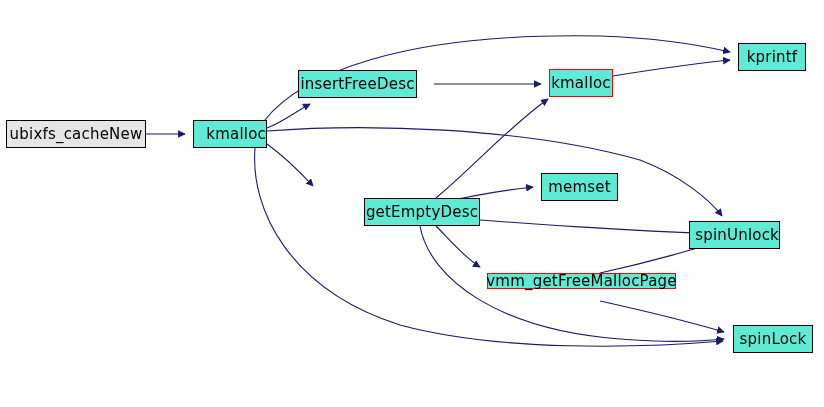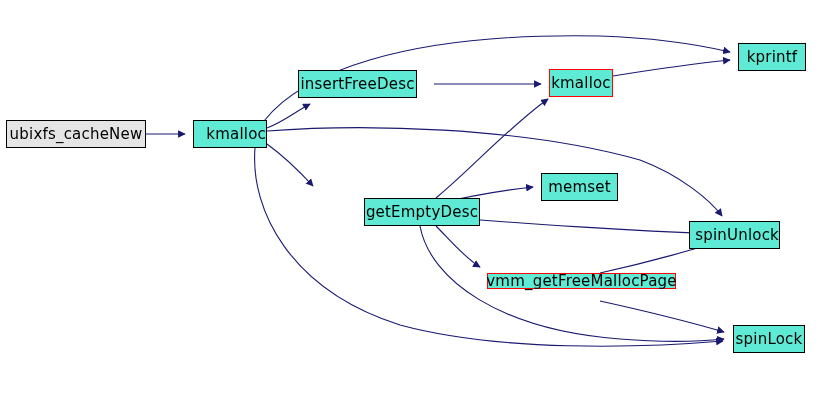--- a/index.html
+++ b/index.html
@@ -100,18 +100,18 @@
       </div>
       <div class="node" style="left: 541px; top: 173px; width: 77px; height: 28px; border-color: rgb(0, 0, 0);">
         <span class="node-label">memset</span>
       </div>
       <div class="node" style="left: 689px; top: 221px; width: 91px; height: 28px; border-color: rgb(0, 0, 0); justify-content: flex-end;">
         <span class="node-label">spinUnlock</span>
       </div>
       <div class="node red" style="left: 487px; top: 273px; width: 189px; height: 16px; border-color: rgb(255, 0, 0);">
         <span class="node-label">vmm_getFreeMallocPage</span>
       </div>
-      <div class="node" style="left: 733px; top: 325px; width: 72px; height: 28px; border-color: rgb(0, 0, 0);">
+      <div class="node" style="left: 733px; top: 325px; width: 80px; height: 28px; border-color: rgb(0, 0, 0);">
         <span class="node-label">spinLock</span>
       </div>
     </div>
 
 </div>
 
 </body></html>

